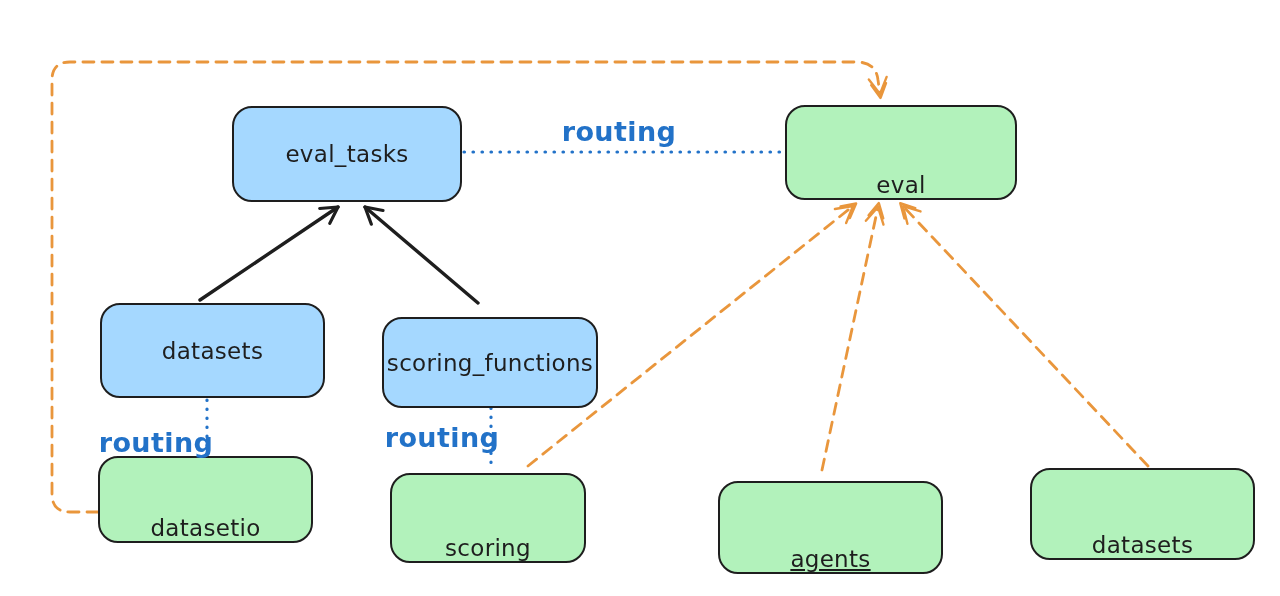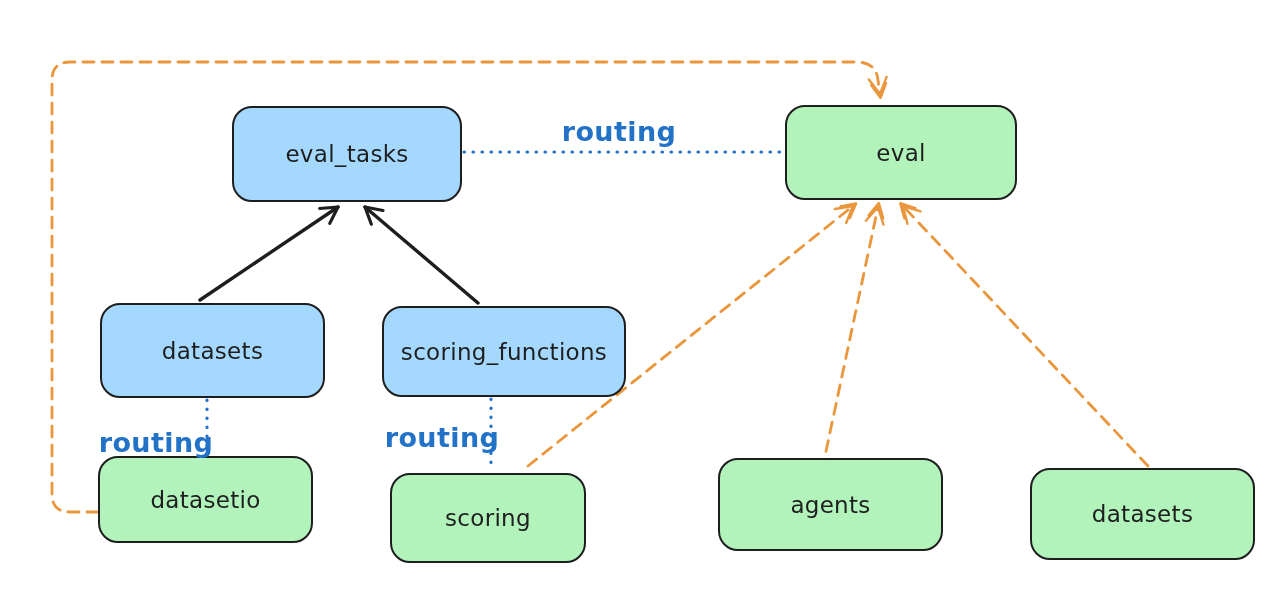--- a/index.html
+++ b/index.html
@@ -65,29 +65,29 @@
     border: 2.6px solid var(--stroke);
     border-radius: 20px;
     display: flex;
     align-items: center;
     justify-content: center;
     font-size: 23px;
     letter-spacing: 0.3px;
     color: var(--stroke);
   }
   .node.blue  { background: var(--box-blue); }
-  .node.green { background: var(--box-green); }
+  .node.green { background: var(--box-green); align-items: flex-end; }
 
   .node-eval_tasks        { left: 232px;  top: 106px; width: 230px; height: 96px; }
   .node-eval              { left: 785px;  top: 105px; width: 232px; height: 95px; }
   .node-datasets          { left: 100px;  top: 303px; width: 225px; height: 95px; }
-  .node-scoring_functions { left: 382px;  top: 306px; width: 244px; height: 91px; }
+  .node-scoring_functions { left: 382px;  top: 317px; width: 216px; height: 91px; }
   .node-datasetio         { left: 98px;   top: 456px; width: 215px; height: 87px; }
   .node-scoring           { left: 390px;  top: 473px; width: 196px; height: 90px; }
-  .node-agents            { left: 718px;  top: 458px; width: 225px; height: 93px; }
+  .node-agents            { left: 718px;  top: 481px; width: 225px; height: 93px; text-decoration: underline; }
   .node-inference         { left: 1030px; top: 468px; width: 225px; height: 92px; }
 
   .routing-label {
     position: absolute;
     transform: translate(-50%, -50%);
     color: var(--routing-blue);
     font-size: 27px;
     font-weight: 600;
     letter-spacing: 0.4px;
     white-space: nowrap;

